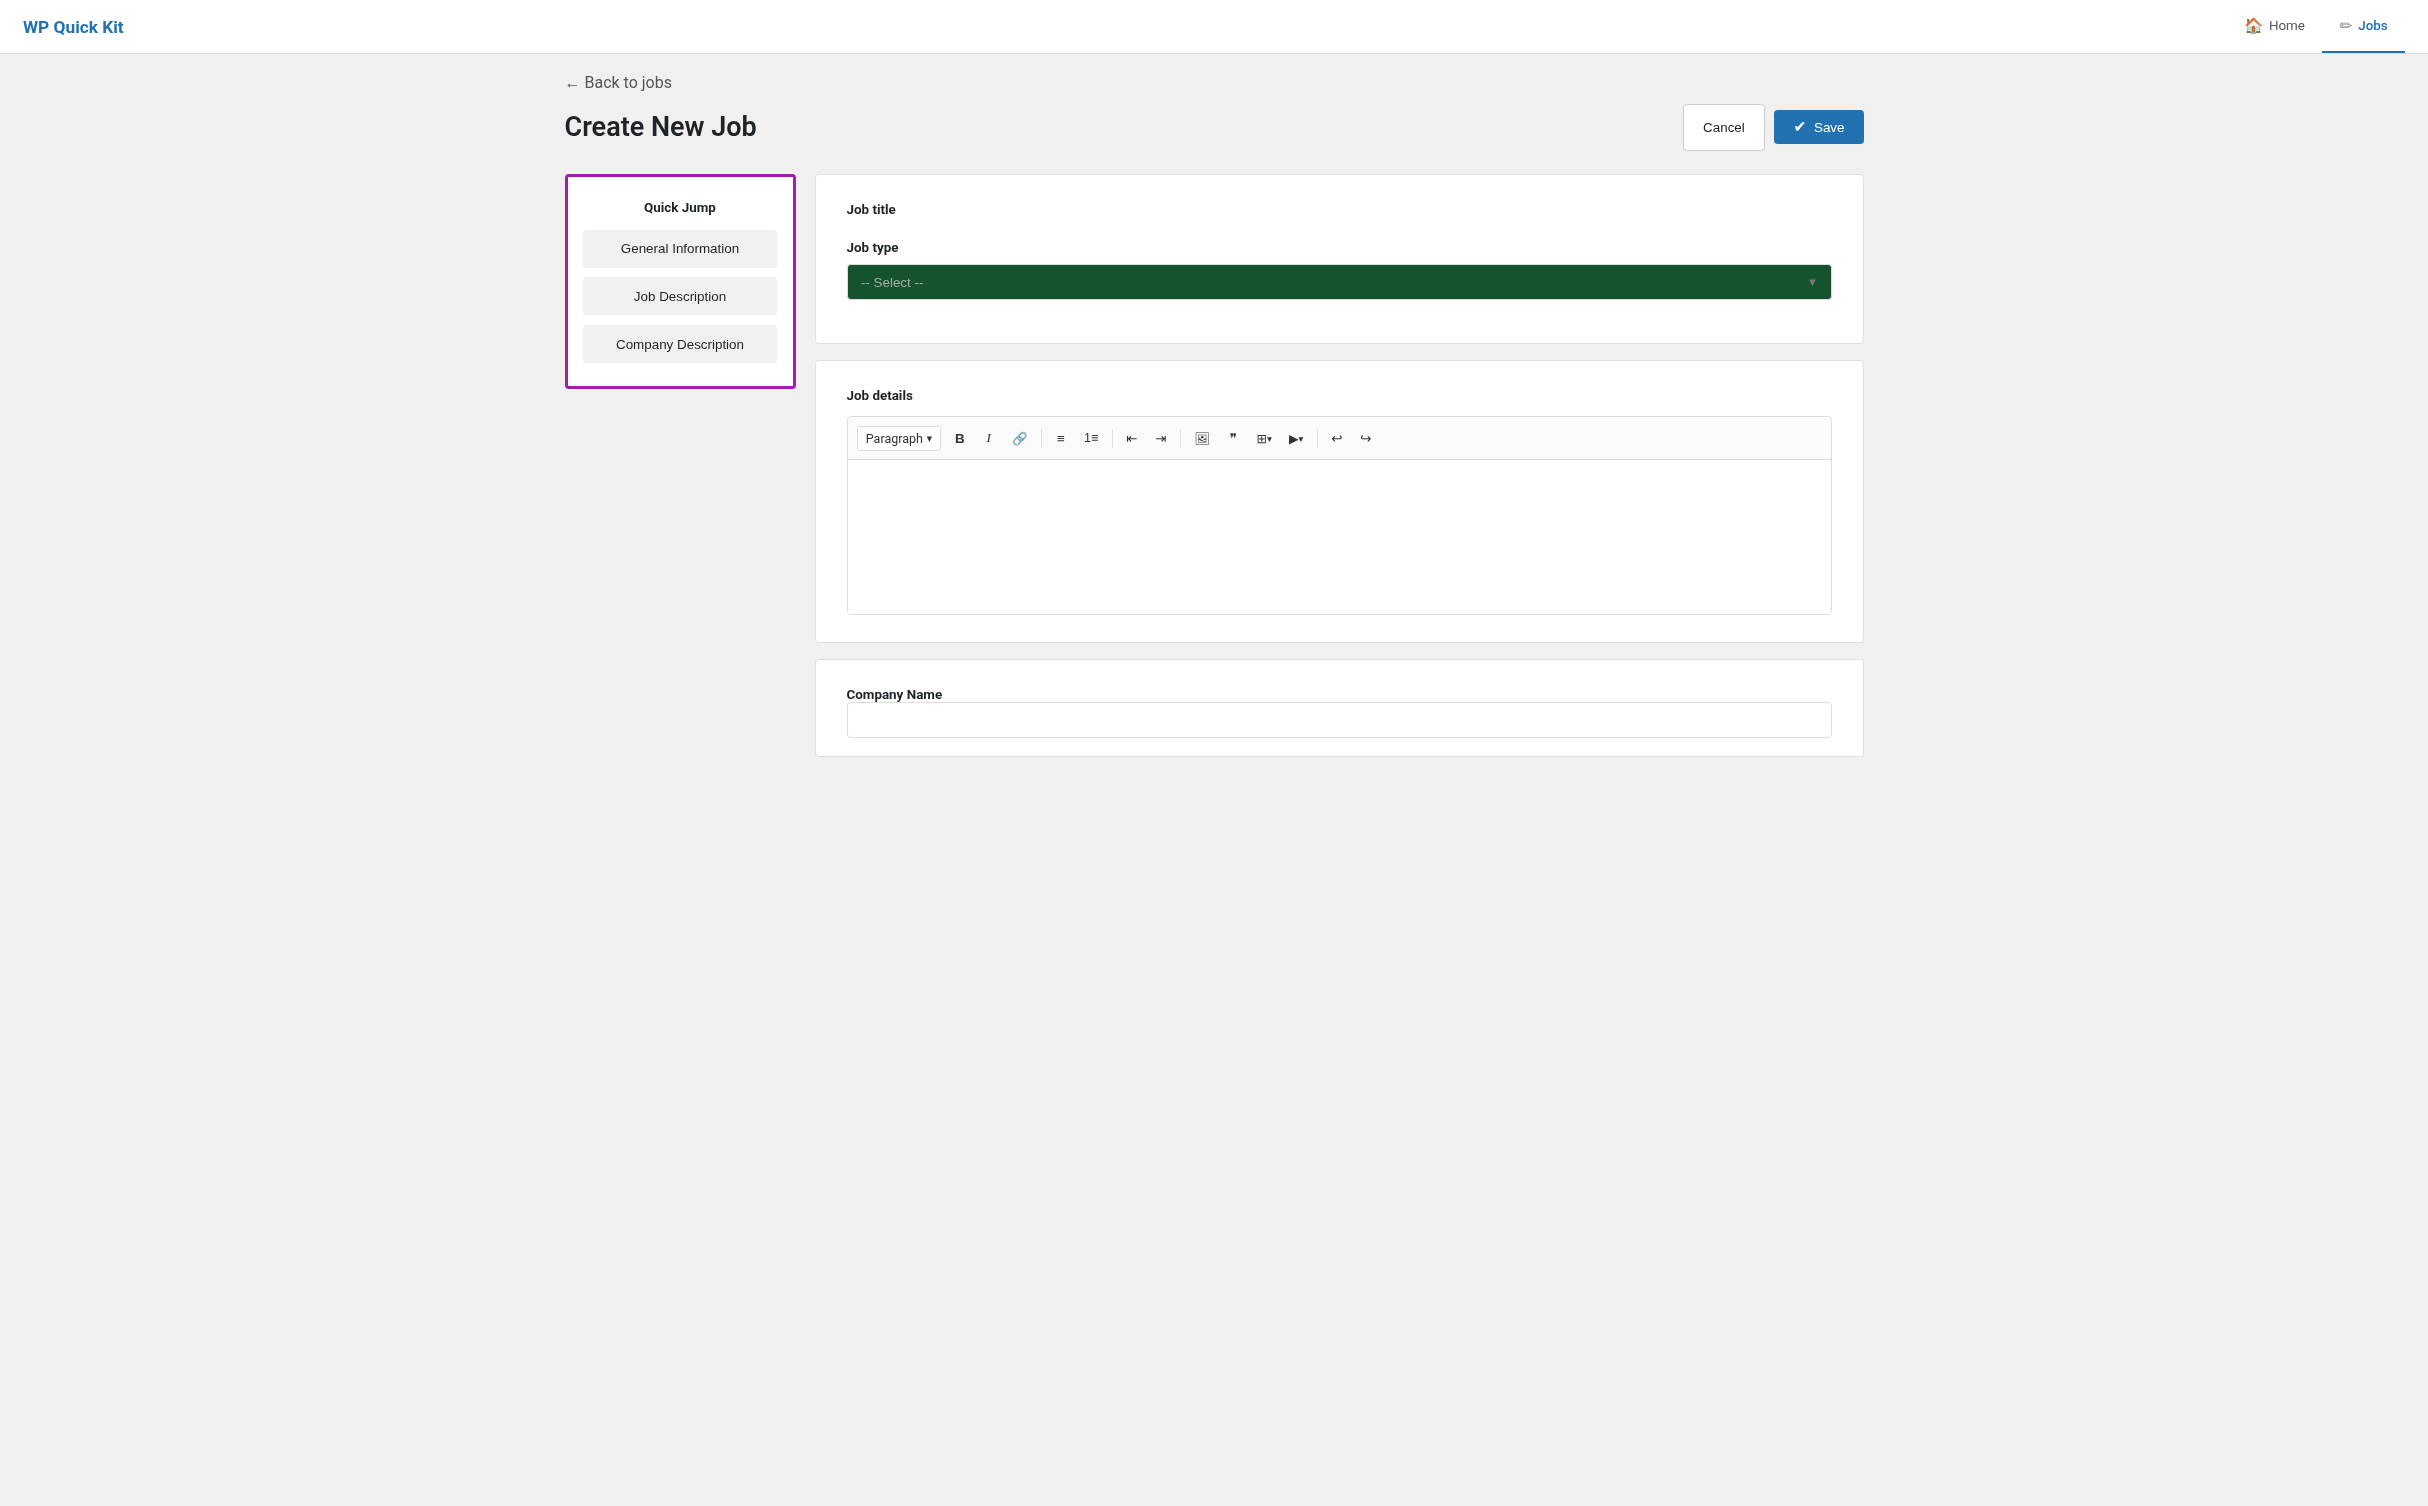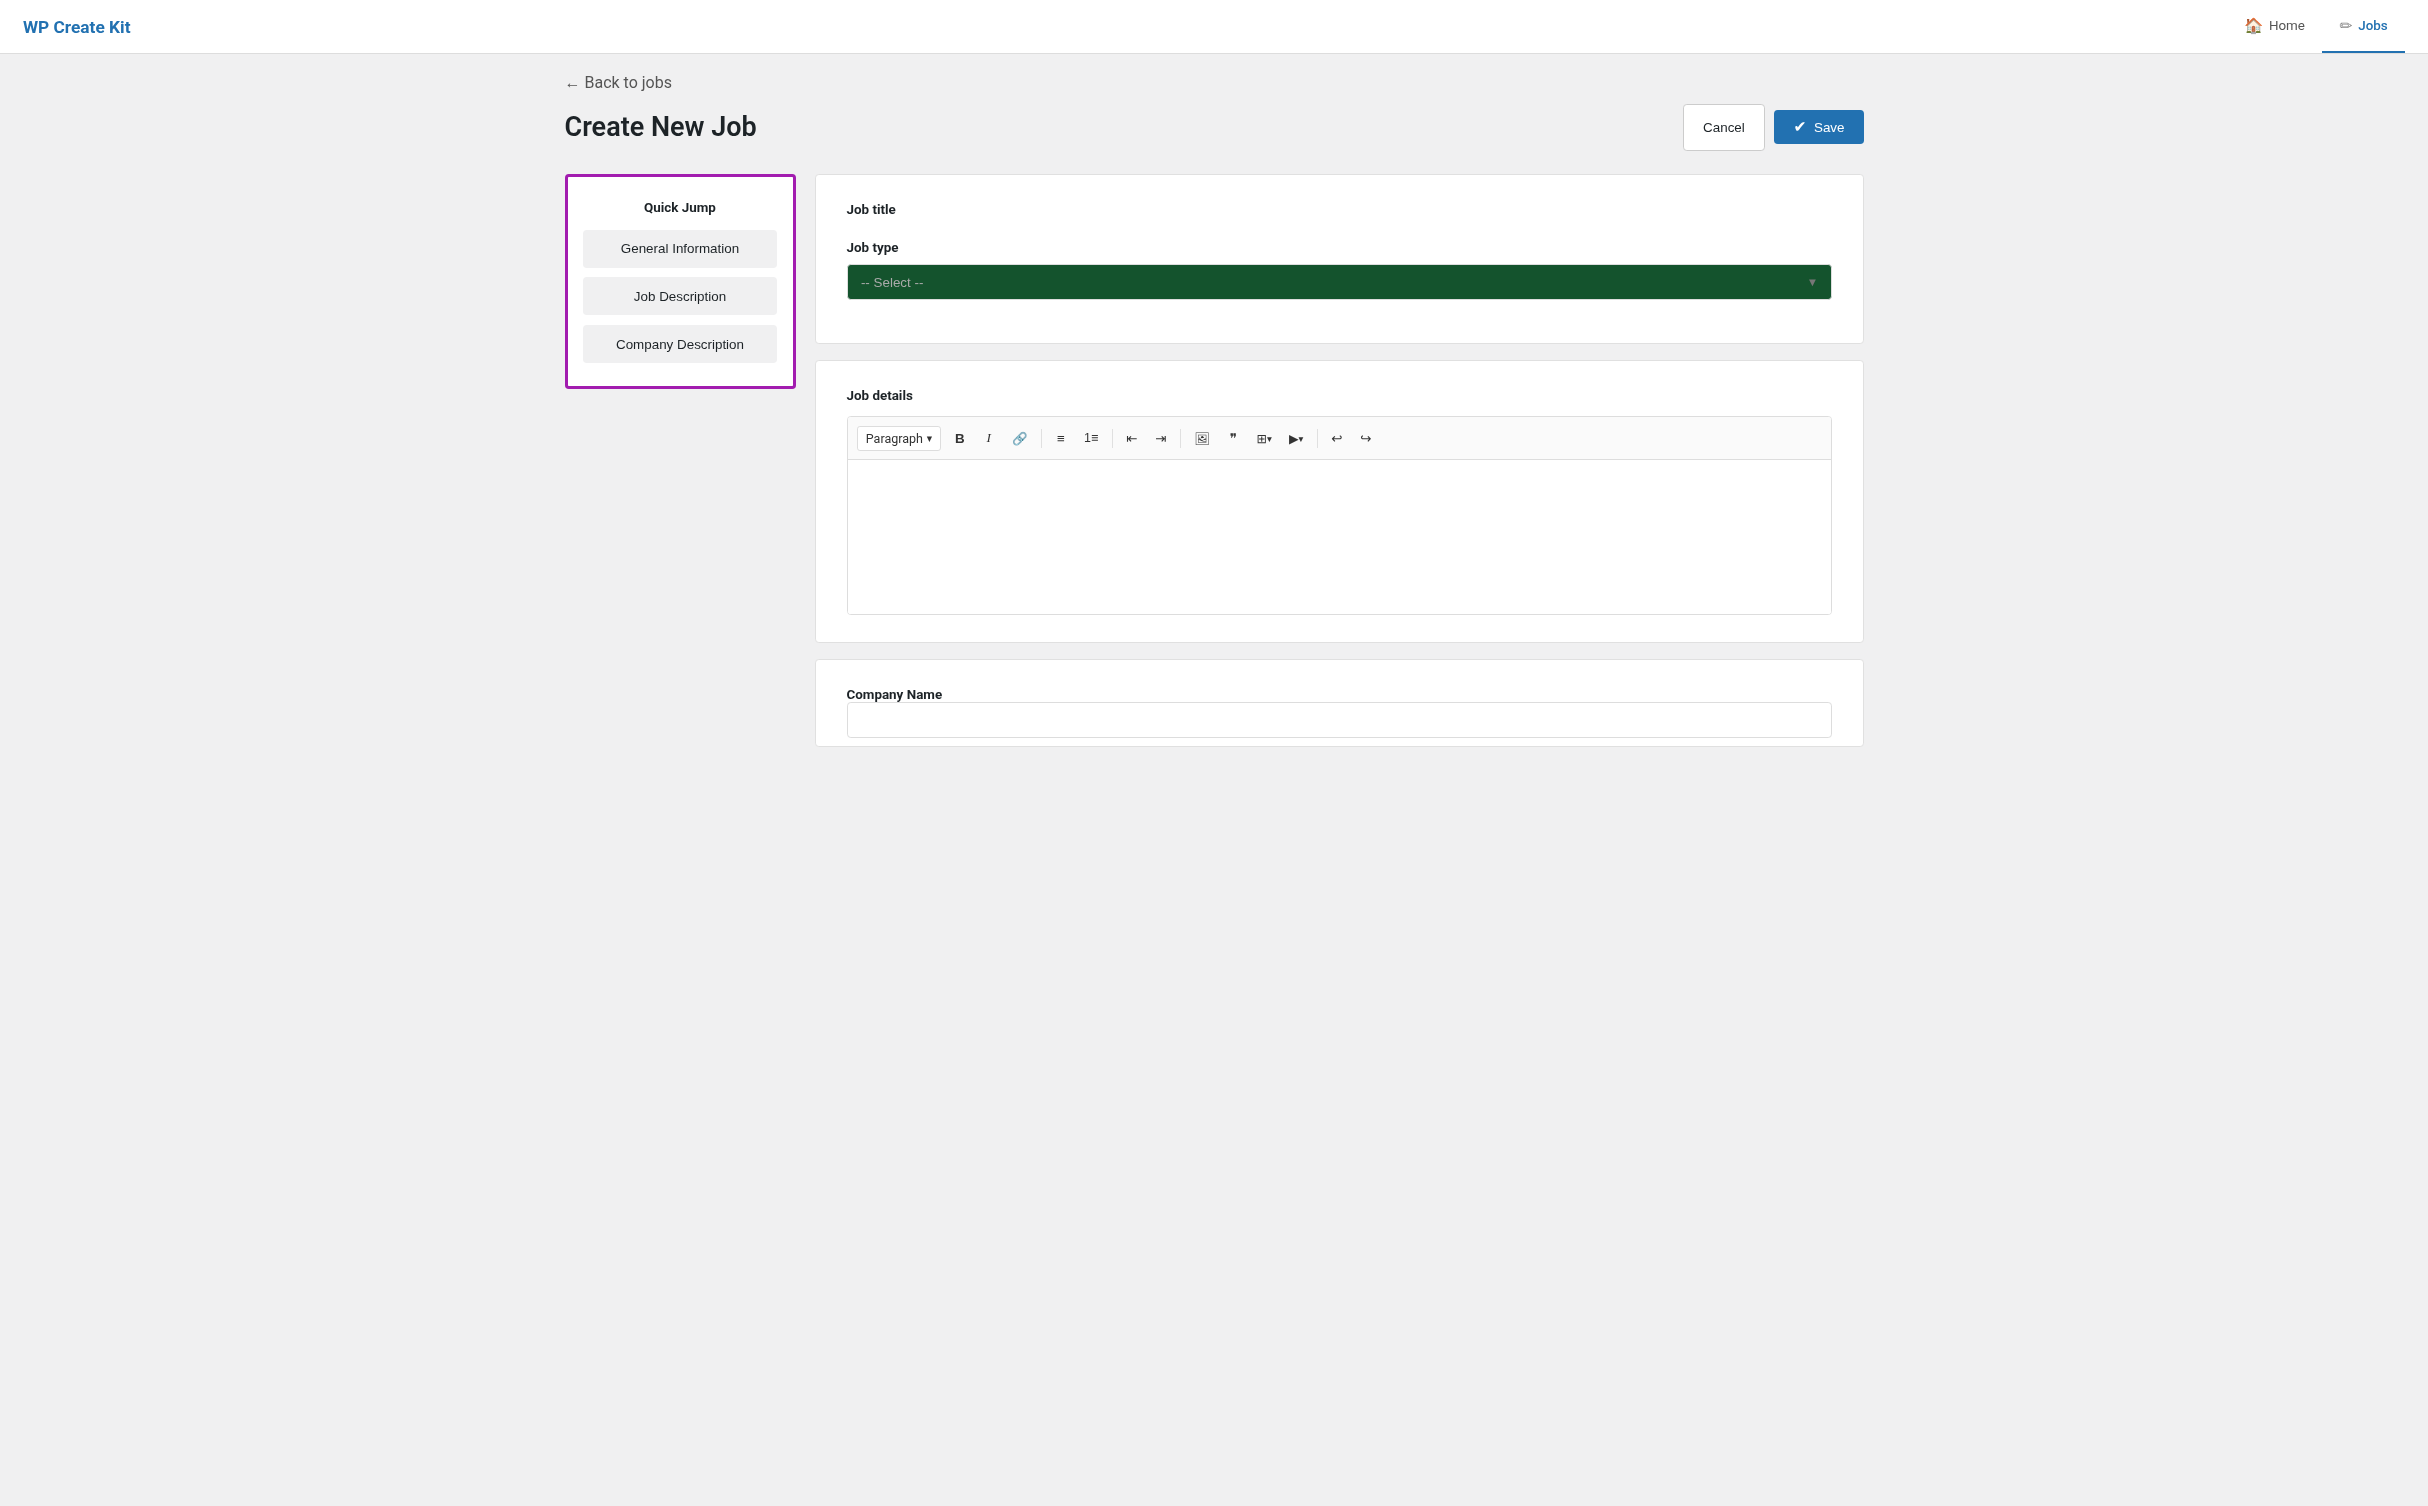--- a/index.html
+++ b/index.html
@@ -311,21 +311,21 @@
       background: #fff;
       font-size: 13.4px;
       color: #333;
     }
 
     
     .card-partial {
       background: #fff;
       border-radius: 3.8px;
       border: 1px solid #e0e0e0;
-      padding: 27px 31px 8px;
+      padding: 27px 31px 18px;
     }
 
     .card-partial-label {
       font-weight: 700;
       font-size: 13.4px;
       color: #1d2327;
       margin-bottom: 9.6px;
     }
 
     .card-partial-input {
@@ -335,21 +335,21 @@
       padding: 9.6px 13.4px;
       font-size: 13.4px;
       color: #1d2327;
       outline: none;
     }
   </style>
 </head>
 <body>
 
 <header class="header">
-  <a class="header-logo">WP Create Kit</a>
+  <a class="header-logo">WP Quick Kit</a>
   <nav class="header-nav">
     <a class="nav-item">
       <span class="nav-icon">🏠</span>
       <span>Home</span>
     </a>
     <a class="nav-item active">
       <span class="nav-icon">✏</span>
       <span>Jobs</span>
     </a>
   </nav>

